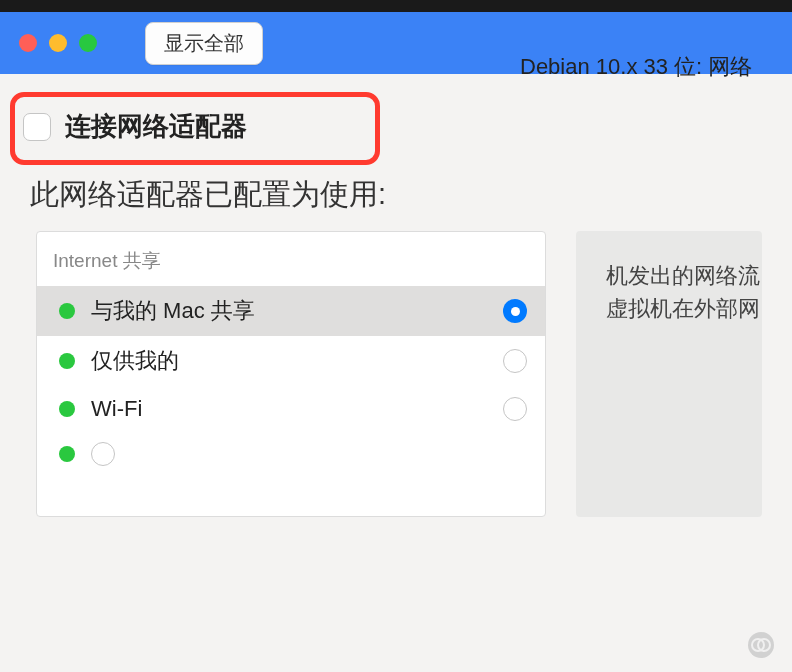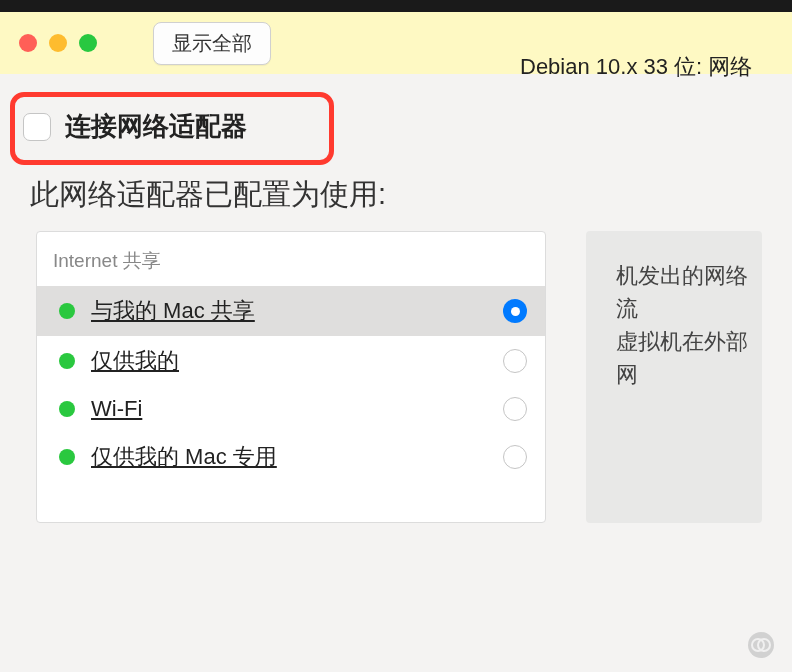--- a/index.html
+++ b/index.html
@@ -19,22 +19,22 @@
     .window {
       background: #f4f3f2;
       height: calc(100% - 12px);
       position: relative;
     }
     .titlebar {
       display: flex;
       align-items: center;
       height: 62px;
       padding: 0 19px;
-      gap: 18px;
-      background: #fef9c3;
+      gap: 10px;
+      background: #3b82f6;
     }
     .traffic-lights {
       display: flex;
       gap: 12px;
       align-items: center;
     }
     .traffic-light {
       width: 18px;
       height: 18px;
       border-radius: 50%;
@@ -65,21 +65,21 @@
       padding: 18px 30px 0 30px;
     }
     .highlighted-box {
       border: 5px solid #ff3a2f;
       border-radius: 14px;
       padding: 12px 10px 16px 8px;
       display: inline-flex;
       align-items: center;
       gap: 14px;
       margin-left: -20px;
-      width: 324px;
+      width: 370px;
     }
     .checkbox {
       width: 28px;
       height: 28px;
       border: 1.5px solid #c5c5c5;
       border-radius: 7px;
       background: #fff;
       cursor: pointer;
       flex-shrink: 0;
     }
@@ -88,21 +88,21 @@
       font-weight: 700;
       color: #222;
     }
     .subtitle {
       font-size: 29px;
       color: #333;
       margin: 10px 0 16px 0;
     }
     .panel-row {
       display: flex;
-      gap: 40px;
+      gap: 30px;
       justify-content: flex-end;
     }
     .list-panel {
       background: #fff;
       border: 1px solid #dcdcdc;
       border-radius: 4px;
       width: 510px;
       margin-left: 6px;
     }
     .section-header {
@@ -124,21 +124,20 @@
       width: 16px;
       height: 16px;
       border-radius: 50%;
       background: #2ac83f;
       flex-shrink: 0;
     }
     .item-label {
       flex: 1;
       font-size: 22px;
       color: #222;
-      text-decoration: underline;
     }
     .radio {
       width: 24px;
       height: 24px;
       border-radius: 50%;
       flex-shrink: 0;
     }
     .radio.unchecked {
       border: 1.5px solid #c5c5c5;
       background: #fff;
@@ -240,21 +239,20 @@
           <div class="radio unchecked"></div>
         </div>
         <div class="list-item">
           <div class="status-dot"></div>
           <div class="item-label">Wi-Fi</div>
           <div class="radio unchecked"></div>
         </div>
 
         <div class="list-item">
           <div class="status-dot"></div>
-          <div class="item-label">仅供我的 Mac 专用</div>
           <div class="radio unchecked"></div>
         </div>
 
         <div style="height:40px"></div>
       </div>
 
       <div class="side-panel">
         <div>机发出的网络流</div>
         <div>虚拟机在外部网</div>
       </div>

